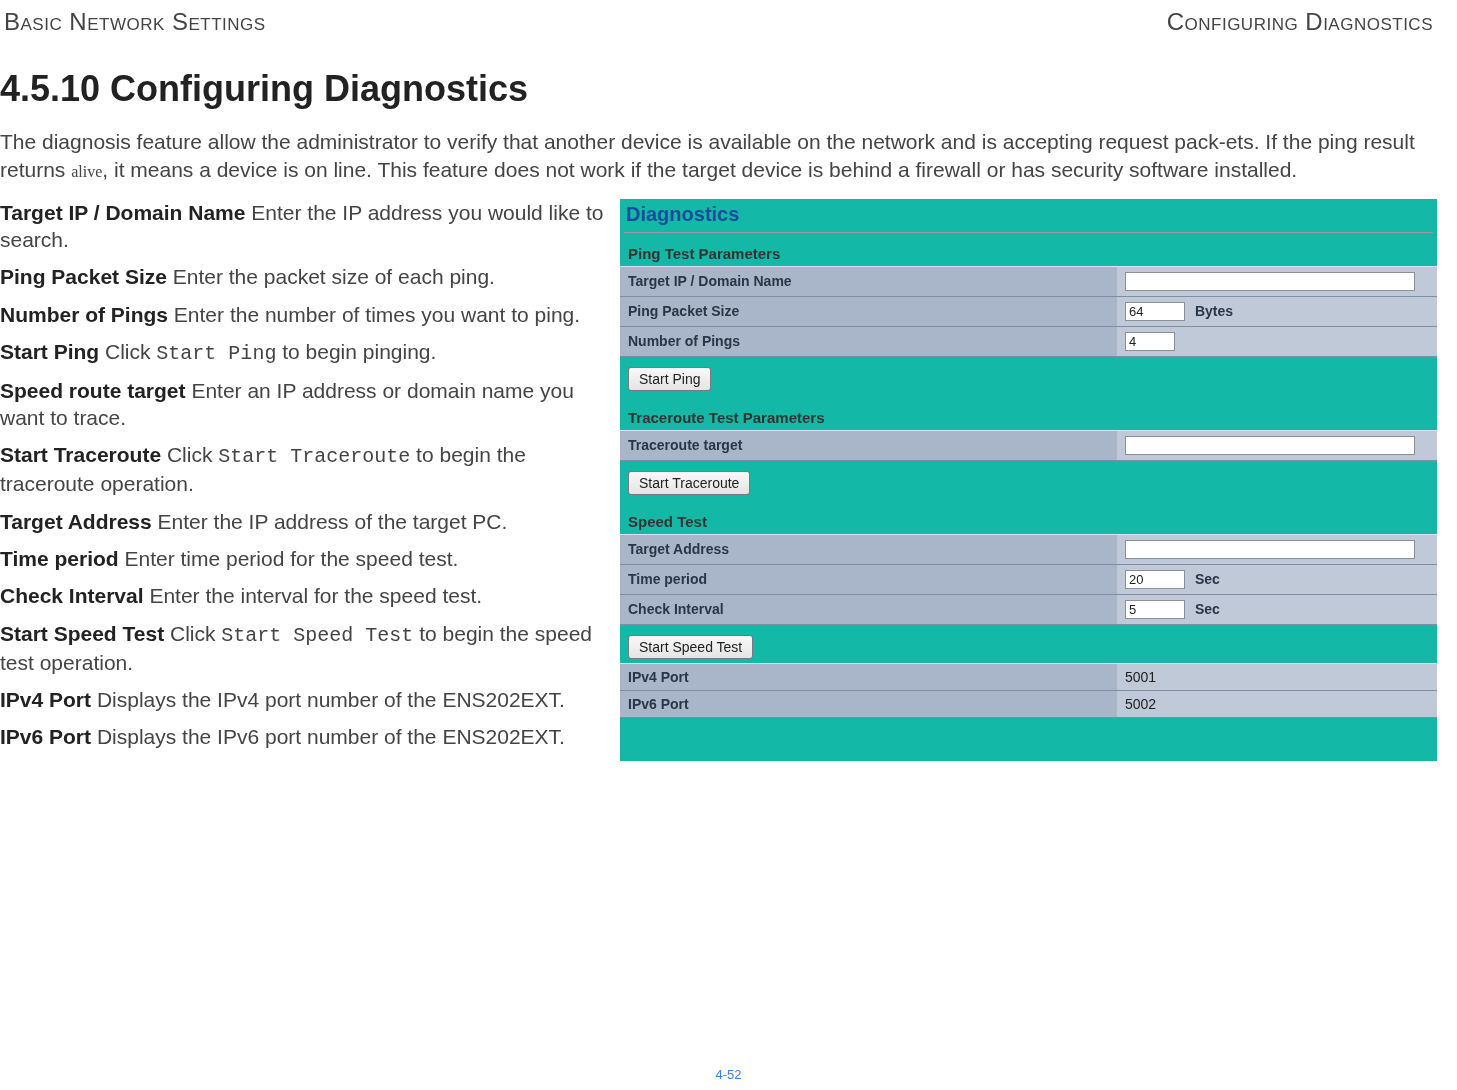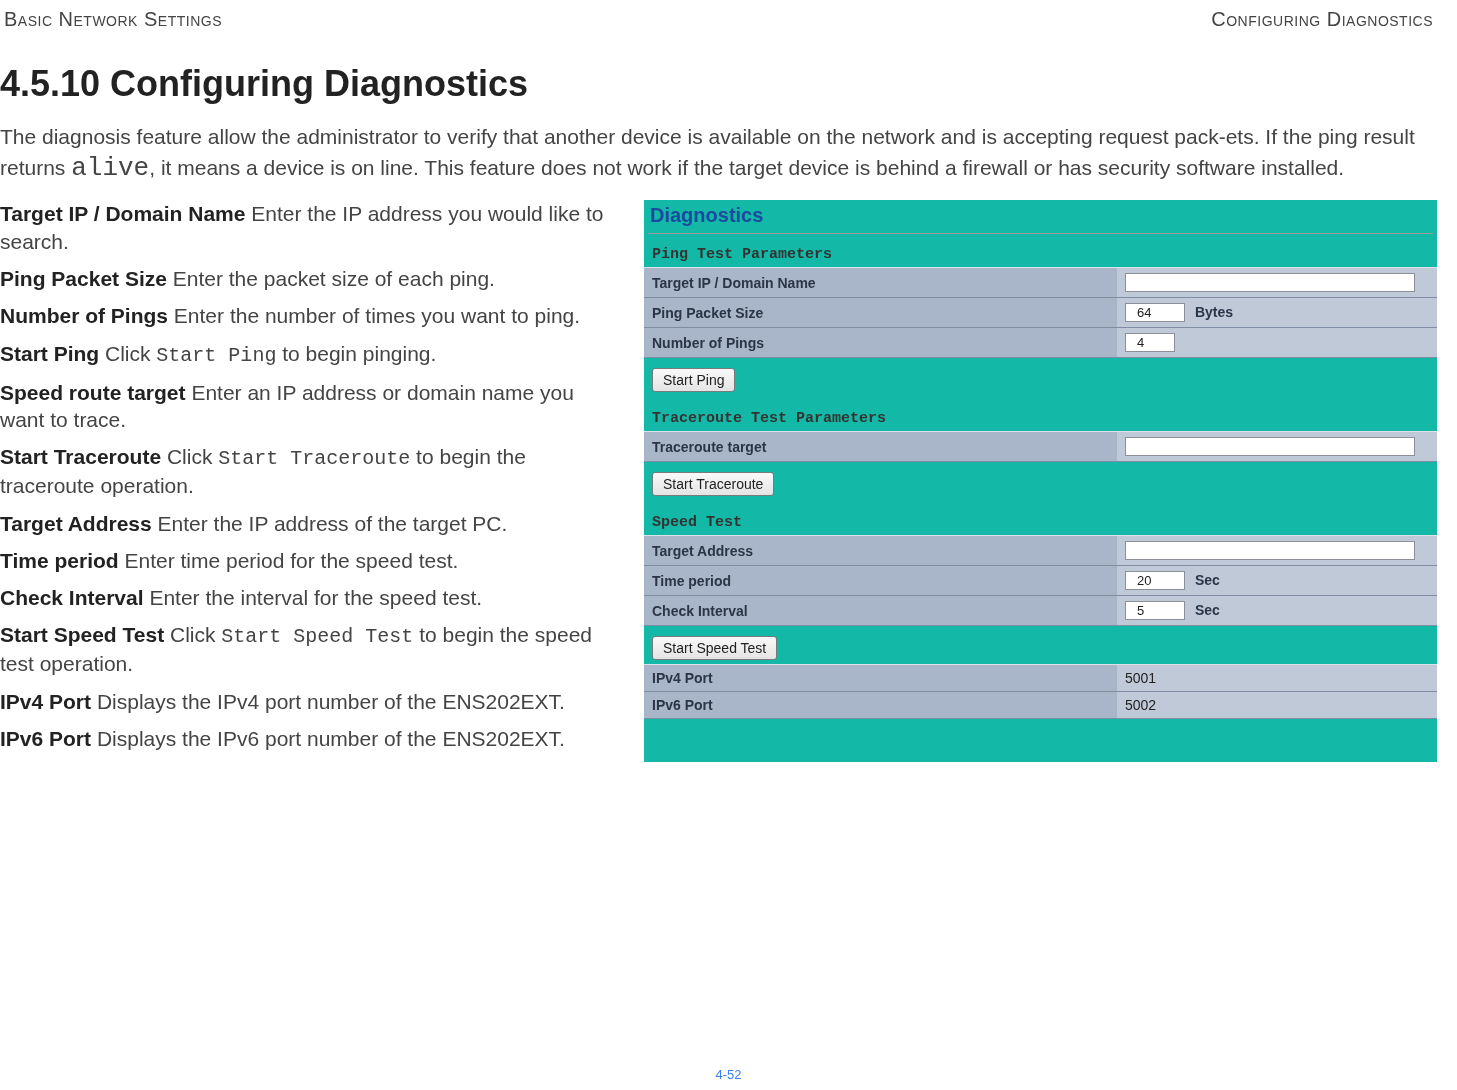--- a/index.html
+++ b/index.html
@@ -10,39 +10,39 @@
     height: 1090px;
     padding: 8px 20px 0 0;
     position: relative;
     background: #fff;
   }
   .topbar {
     display: flex;
     justify-content: space-between;
     font-variant: small-caps;
     letter-spacing: 0.5px;
-    font-size: 20px;
+    font-size: 24px;
     color: #444;
     padding: 0 4px 2px 4px;
   }
   h1.section-title {
     font-family: Verdana, Arial, sans-serif;
     font-weight: 800;
     font-size: 36px;
     color: #222;
     margin: 30px 0 18px 0;
   }
   .intro {
     font-size: 21px;
     line-height: 1.35;
     color: #444;
     margin-bottom: 14px;
   }
-  .intro .mono { font-family: Liberation Mono, monospace; font-size: 26px; margin-top: 28px; }
-  .content-row { display: flex; gap: 24px; }
+  .intro .mono { font-family: Liberation Serif, serif; font-size: 16px; margin-top: 28px; }
+  .content-row { display: flex; }
   .definitions { flex: 0 0 620px; }
   .def {
     font-size: 21px;
     line-height: 1.30;
     color: #444;
     margin-bottom: 10px;
   }
   .def .term { font-weight: 700; color: #222; }
   .def .mono { font-family: "Courier New", monospace; font-size: 20px; }
   .screenshot {
@@ -51,21 +51,21 @@
     font-family: Tahoma, Verdana, Arial, sans-serif;
     font-size: 14px;
   }
   .diag-title {
     font-weight: 700;
     color: #1a4aa0;
     font-size: 20px;
     padding: 4px 6px 6px 6px;
   }
   .diag-hr { border: none; border-top: 1px solid #999; margin: 0 4px 10px 4px; }
-  .group-label { font-weight: 700; color: #333; padding: 2px 8px 4px 8px; font-size: 15px; font-family: Liberation Mono, monospace; }
+  .group-label { font-weight: 700; color: #333; padding: 2px 8px 4px 8px; font-size: 15px; }
   table.param {
     width: 100%;
     border-collapse: collapse;
     margin-bottom: 4px;
   }
   table.param tr { background: #a9b6c9; border-top: 1px solid #dde2ea; border-bottom: 1px solid #7f8da3; }
   table.param td {
     padding: 5px 8px;
     color: #2b3547;
     font-weight: 600;
@@ -73,21 +73,21 @@
   }
   table.param td.valcell {
     background: #bfc9d8;
     width: 320px;
     font-weight: 400;
     color: #222;
   }
   .txt {
     background: #fff;
     border: 1px solid #8a8f98;
-    padding: 1px 11px;
+    padding: 1px 3px;
     font-family: Tahoma, Arial, sans-serif;
     font-size: 13px;
     color: #222;
   }
   .txt.wide  { width: 290px; }
   .txt.small { width: 60px; }
   .txt.med   { width: 50px; }
   .unit { margin-left: 6px; color: #2b3547; font-weight: 600; }
   .btnwrap { padding: 6px 8px 16px 8px; }
   button.uibtn {

